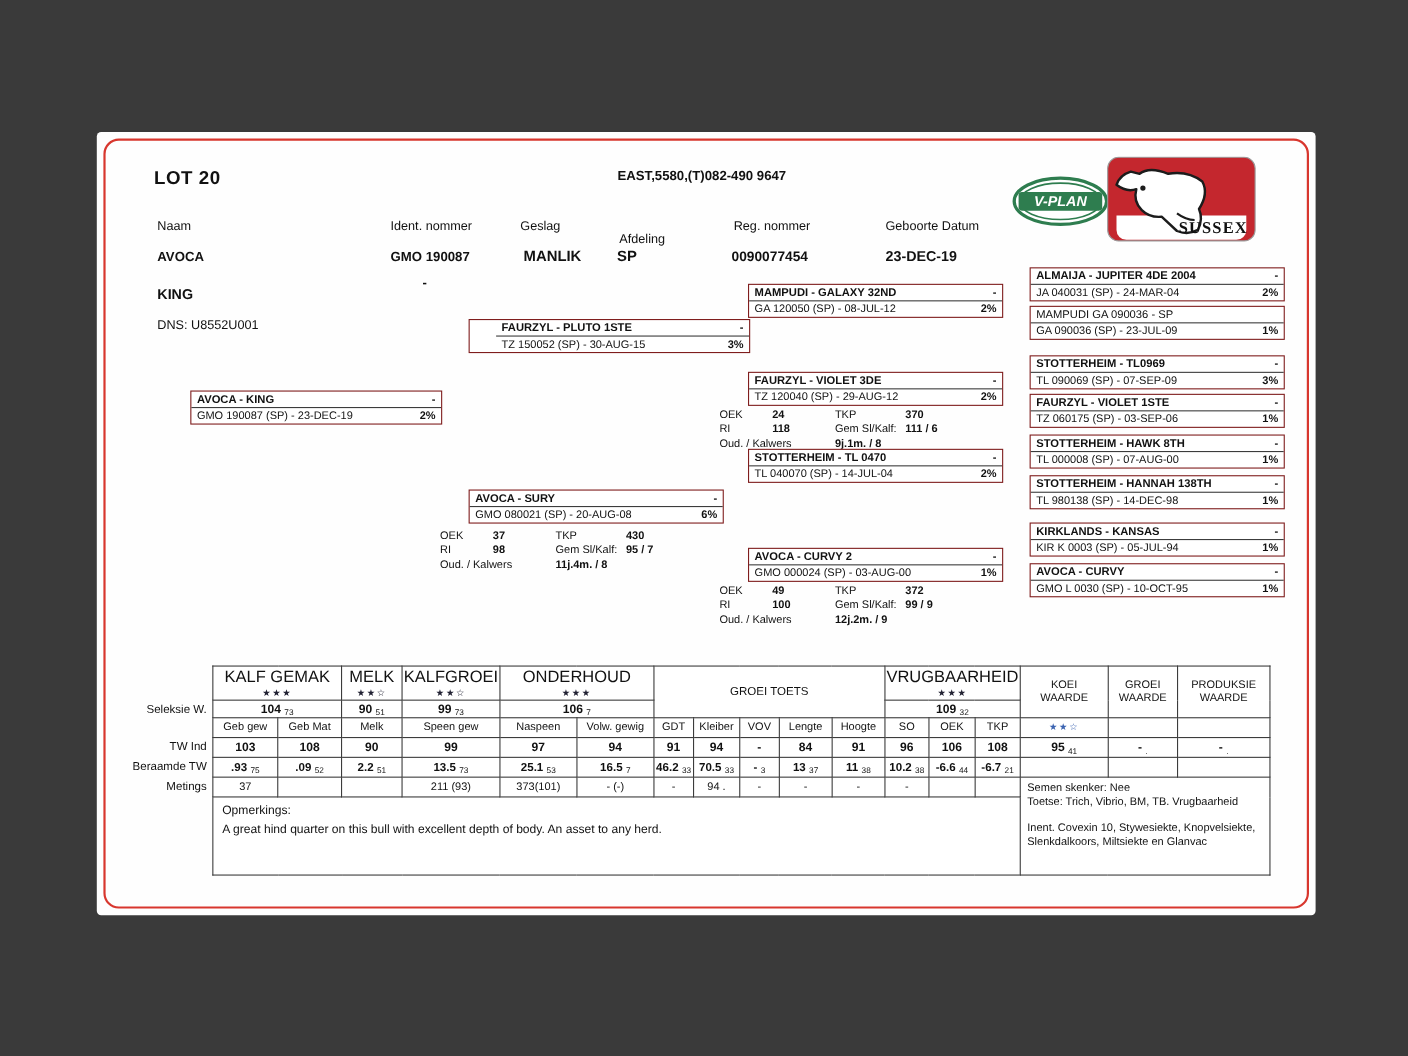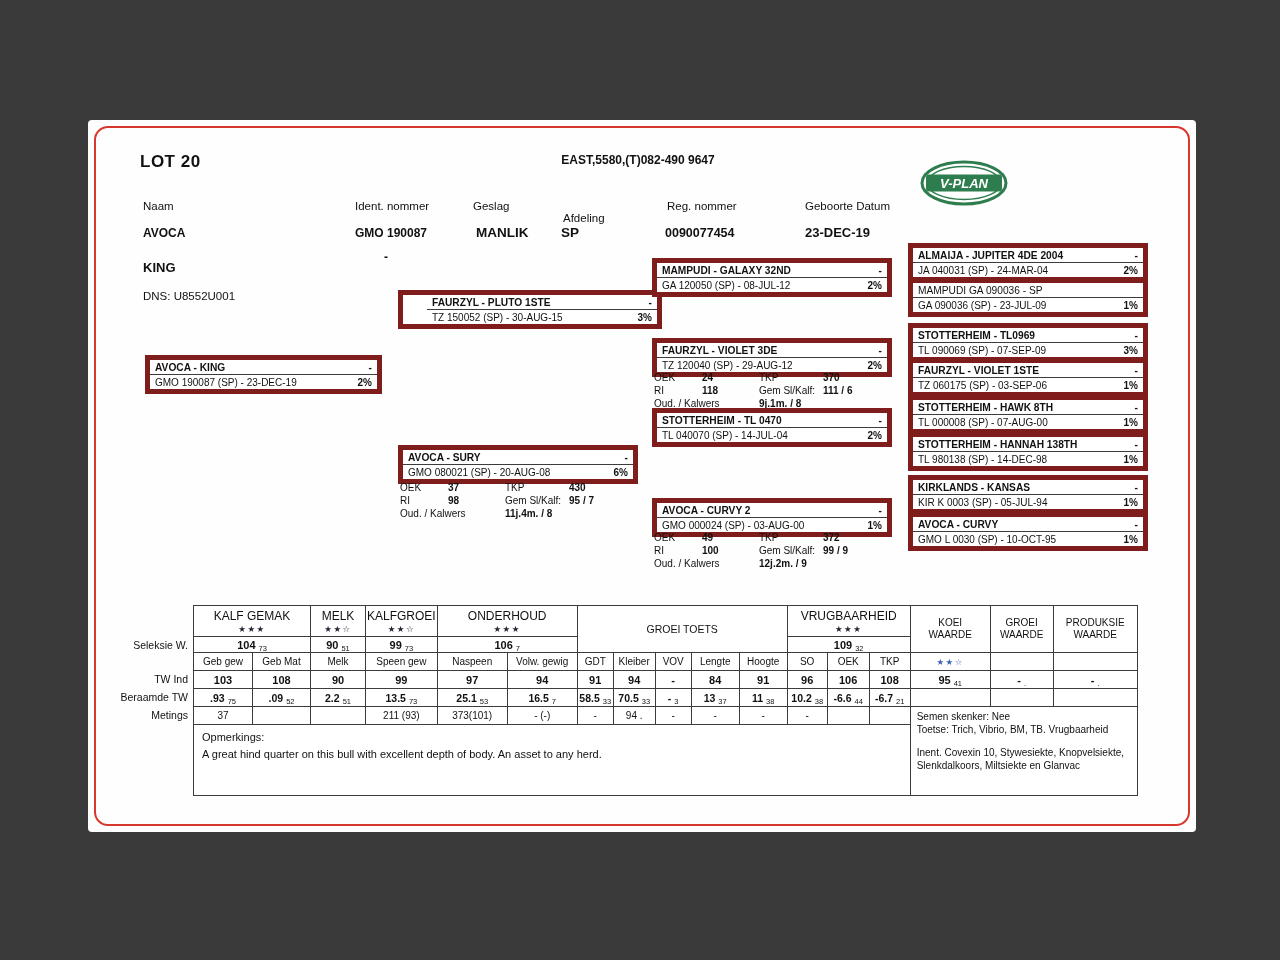--- a/index.html
+++ b/index.html
@@ -18,36 +18,36 @@
     position:absolute; left:6px; top:6px; right:6px; bottom:6px;
     border:2px solid #d8372e; border-radius:14px; pointer-events:none;
   }
   
   .lot { left:52px; top:32px; font-size:17px; font-weight:bold; letter-spacing:.5px; }
   .addr { left:240px; top:32px; width:620px; text-align:center; font-weight:bold; font-size:12px; line-height:17px; }
   .lab { font-size:11.5px; }
   .val-b { font-weight:bold; font-size:12px; }
   .val-lg { font-weight:bold; font-size:13.5px; }
   
-  .pbox { position:absolute; width:230px; background:#fff; border:5px solid #7f1d1d; }
+  .pbox { position:absolute; width:230px; background:#fff; border:1px solid #7f1d1d;margin-left:28px; }
   .pbox .r1 { display:flex; justify-content:space-between; align-items:center; height:14px; padding:0 5px; font-weight:bold; font-size:10.2px; border-bottom:1px solid #3c3c3c; white-space:nowrap; }
   .pbox .r2 { display:flex; justify-content:space-between; align-items:center; height:14px; padding:0 5px; font-size:10px; white-space:nowrap; }
   .pbox .pct { font-weight:bold; margin-left:4px; }
   .pbox.plain .r1 { font-weight:normal; }
   .stats { position:absolute; font-size:10px; line-height:13px; white-space:nowrap; }
   .srow { display:flex; }
   .c1 { width:48px; }
   .c2 { width:57px; font-weight:bold; }
   .c12 { width:105px; }
   .c3l { width:64px; }
   .c3v { font-weight:bold; }
   
   .bv-table { position:absolute; left:105px; top:485px; border-collapse:collapse; table-layout:fixed; background:#fff; }
   .bv-table td { border:1px solid #3c3c3c; text-align:center; vertical-align:middle; padding:0 1px; font-size:10px; overflow:hidden; }
-  .grp { font-size:12px; }
+  .grp { font-size:15px; }
   .stars { font-size:8.5px; letter-spacing:1.5px; color:#223; margin-top:1px; }
   .stars.blue { color:#3c64b1; }
   .twohead { font-size:10px; line-height:12px; }
   .num { font-weight:bold; font-size:11px; }
   .bnum { font-weight:bold; font-size:10.5px; }
   .acc { font-size:7.5px; font-weight:normal; margin-left:3px; position:relative; top:2px; }
   .met { font-size:10.5px; }
   .notes { text-align:left !important; vertical-align:top !important; padding:3px 6px !important; font-size:10px !important; line-height:13px; }
   .notes .inent { margin-top:10px; }
   .opm { text-align:left !important; vertical-align:top !important; padding:4px 8px !important; font-size:11px !important; line-height:17px; }
@@ -66,20 +66,30 @@
 
   <div class="abs" style="left:832px;top:40px;width:88px;height:46px;">
     <svg width="88" height="46" viewBox="0 0 88 46">
       <ellipse cx="44" cy="23" rx="42" ry="21" fill="#fff" stroke="#2e7d4f" stroke-width="3"></ellipse>
       <ellipse cx="44" cy="23" rx="37" ry="16.5" fill="none" stroke="#2e7d4f" stroke-width="1.5"></ellipse>
       <rect x="6" y="14.5" width="76" height="17" rx="3" fill="#2e7d4f"></rect>
       <text x="44" y="27.5" text-anchor="middle" font-size="13" font-weight="bold" font-style="italic" fill="#ffffff">V-PLAN</text>
     </svg>
   </div>
 
+  <div class="abs" style="left:918px;top:22px;width:136px;height:78px;">
+    <svg width="136" height="78" viewBox="0 0 136 78">
+      <rect x="1" y="1" width="134" height="76" rx="10" fill="#c4272e" stroke="#9a9a9a" stroke-width="1"></rect>
+      <path d="M9 54 h118 v13 a9 9 0 0 1 -9 9 h-100 a9 9 0 0 1 -9 -9 z" fill="#ffffff"></path>
+      <path d="M22 14 q-10 3 -13 12 q9 7 18 4 q-3 11 5 19 q7 7 18 6 l14 13 q10 4 19 -1 q5 -10 1 -19 q9 -14 3 -25 q-13 -10 -31 -7 q-17 -7 -26 0 z" fill="#ffffff" stroke="#1c1c1c" stroke-width="2.2" stroke-linejoin="round"></path>
+      <circle cx="33" cy="29" r="2.4" fill="#1c1c1c"></circle>
+      <path d="M64 52 q8 6 16 6" fill="none" stroke="#1c1c1c" stroke-width="2"></path>
+      <text x="97" y="70" text-anchor="middle" font-size="15" font-weight="bold" letter-spacing="1" fill="#111111" font-family="Liberation Serif, serif">SUSSEX</text>
+    </svg>
+  </div>
 
   <div class="abs lab" style="left:55px;top:80px;">Naam</div>
   <div class="abs lab" style="left:267px;top:80px;">Ident. nommer</div>
   <div class="abs lab" style="left:385px;top:80px;">Geslag</div>
   <div class="abs lab" style="left:475px;top:92px;">Afdeling</div>
   <div class="abs lab" style="left:579px;top:80px;">Reg. nommer</div>
   <div class="abs lab" style="left:717px;top:80px;">Geboorte Datum</div>
 
   <div class="abs val-b" style="left:55px;top:106px;">AVOCA</div>
   <div class="abs val-b" style="left:267px;top:106px;">GMO 190087</div>
@@ -410,21 +420,21 @@
       <td><span class="num">-</span><span class="acc">.</span></td>
       <td><span class="num">-</span><span class="acc">.</span></td>
     </tr>
     <tr style="height:18px;">
       <td><span class="bnum">.93</span><span class="acc">75</span></td>
       <td><span class="bnum">.09</span><span class="acc">52</span></td>
       <td><span class="bnum">2.2</span><span class="acc">51</span></td>
       <td><span class="bnum">13.5</span><span class="acc">73</span></td>
       <td><span class="bnum">25.1</span><span class="acc">53</span></td>
       <td><span class="bnum">16.5</span><span class="acc">7</span></td>
-      <td><span class="bnum">58.5</span><span class="acc">33</span></td>
+      <td><span class="bnum">46.2</span><span class="acc">33</span></td>
       <td><span class="bnum">70.5</span><span class="acc">33</span></td>
       <td><span class="bnum">-</span><span class="acc">3</span></td>
       <td><span class="bnum">13</span><span class="acc">37</span></td>
       <td><span class="bnum">11</span><span class="acc">38</span></td>
       <td><span class="bnum">10.2</span><span class="acc">38</span></td>
       <td><span class="bnum">-6.6</span><span class="acc">44</span></td>
       <td><span class="bnum">-6.7</span><span class="acc">21</span></td>
       <td></td>
       <td></td>
       <td></td>

